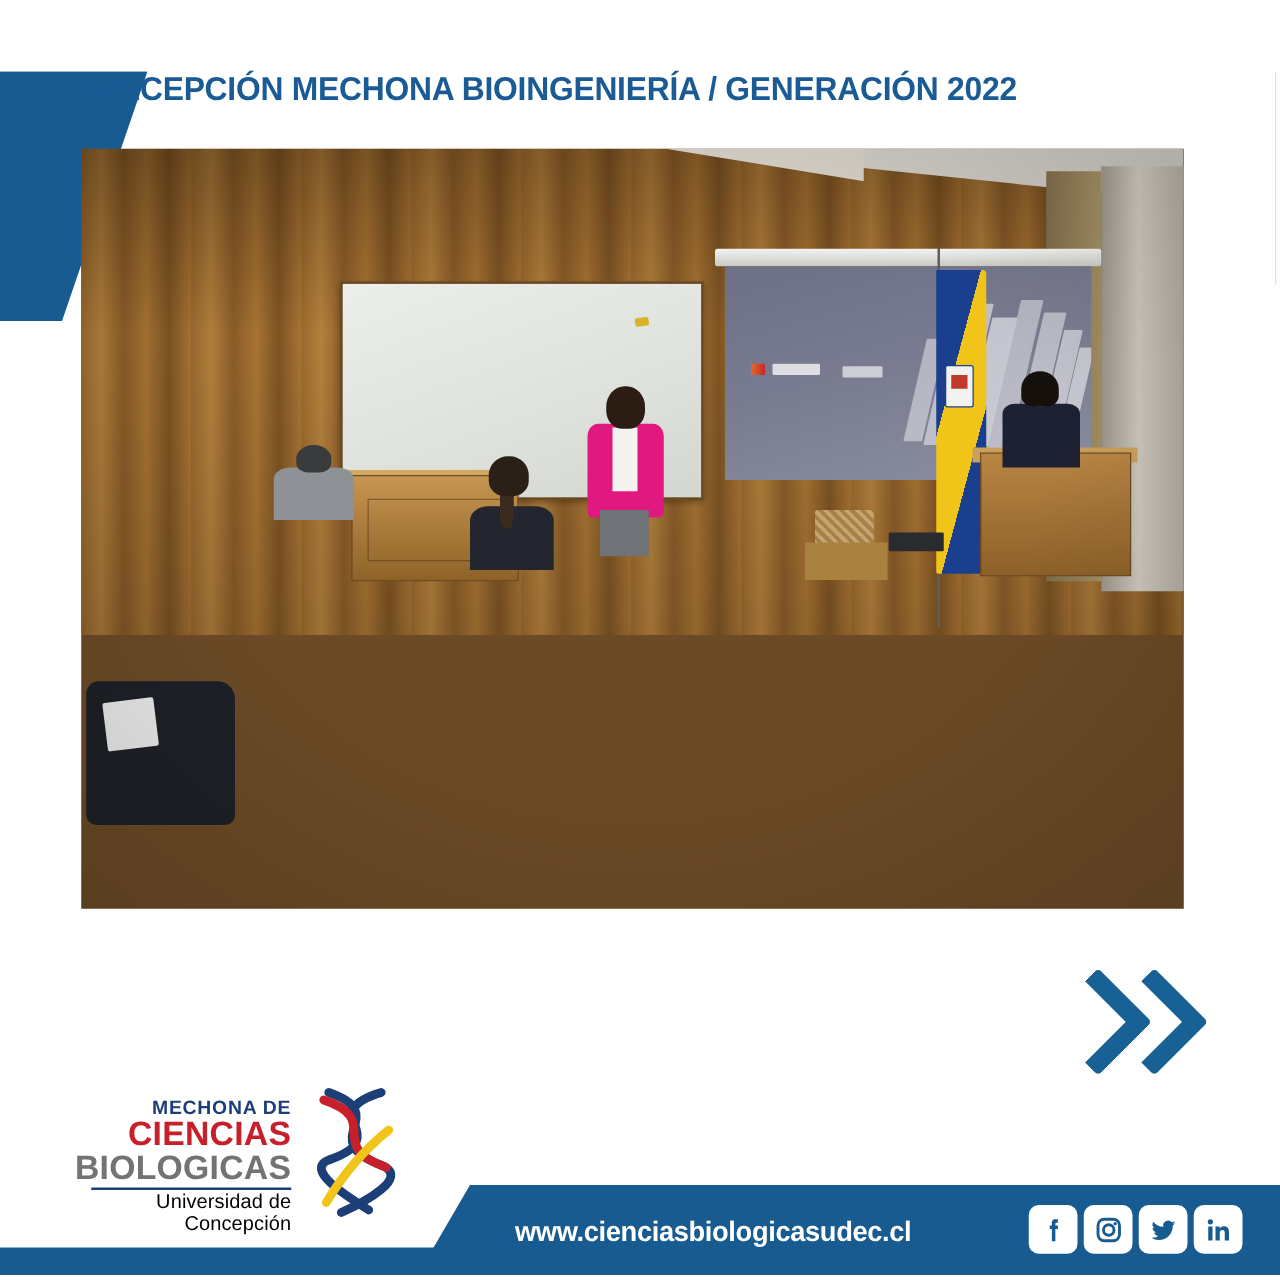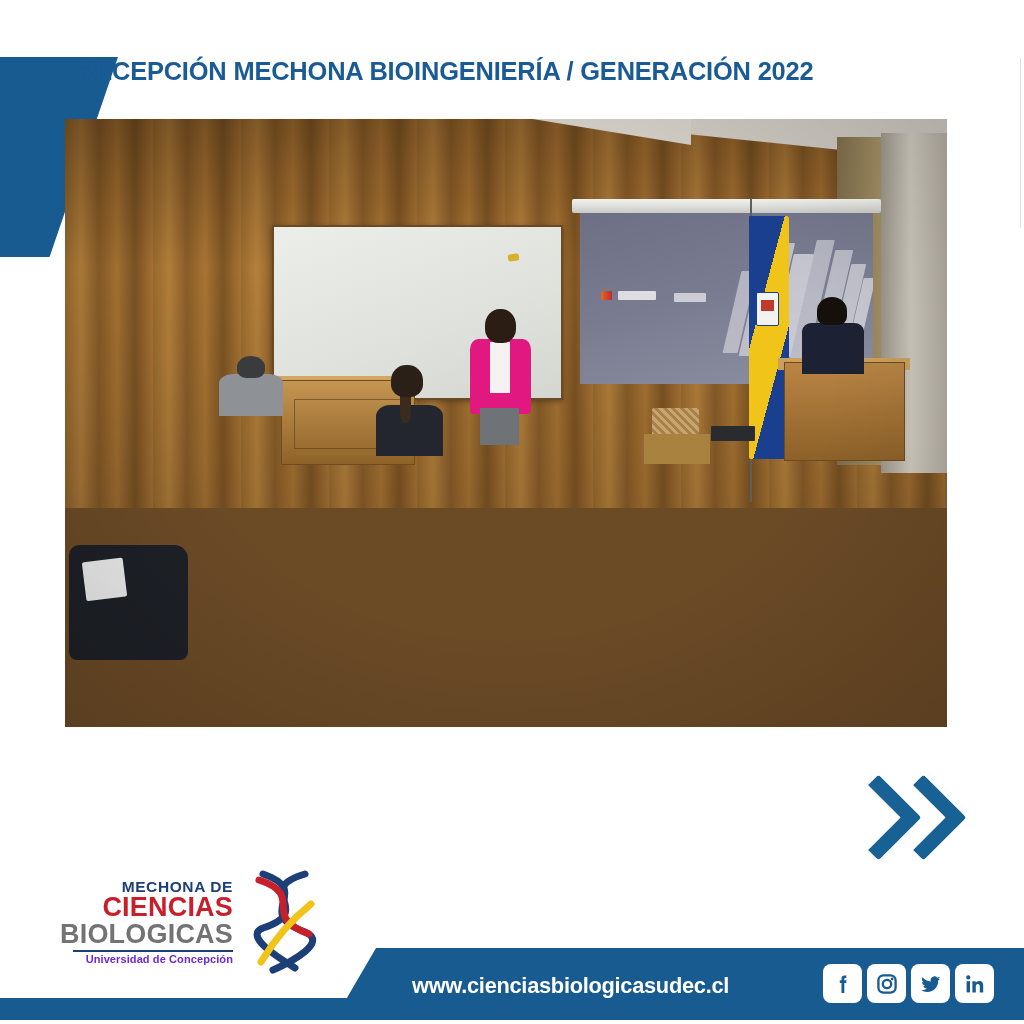--- a/index.html
+++ b/index.html
@@ -123,21 +123,21 @@
   
   .chev{position:absolute;width:46px;height:46px;border-right:15px solid #176195;
     border-top:15px solid #176195;transform:rotate(45deg);border-radius:4px;}
   
   .logo{position:absolute;left:57px;top:866px;width:300px;height:110px;}
   .logo-txt{position:absolute;text-align:right;}
   .l-fac{right:124px;top:12px;font-size:15.5px;font-weight:700;color:#1c3f77;letter-spacing:.6px;}
   .l-cien{right:124px;top:28px;font-size:27px;font-weight:700;color:#c8202b;letter-spacing:.2px;line-height:1;}
   .l-bio{right:124px;top:55px;font-size:27px;font-weight:700;color:#737373;letter-spacing:.2px;line-height:1;}
   .l-rule{position:absolute;right:124px;top:84px;width:160px;height:2px;background:#1c3f77;}
-  .l-udec{right:124px;top:87px;font-size:11px;font-weight:700;color:#6d28d9;letter-spacing:.1px;}
+  .l-udec{right:124px;top:87px;font-size:16px;font-weight:400;color:#000000;letter-spacing:.1px;}
   .helix{position:absolute;right:20px;top:0;width:104px;height:110px;}
   
   .footer{
     position:absolute;left:0;bottom:4px;width:1024px;height:72px;overflow:hidden;
   }
   .footer-band{
     position:absolute;right:0;bottom:0;width:690px;height:72px;background:#175b90;
     clip-path:polygon(42px 0, 100% 0, 100% 100%, 0 100%);
   }
   .footer-strip{position:absolute;left:0;bottom:0;width:1024px;height:22px;background:#175b90;}

